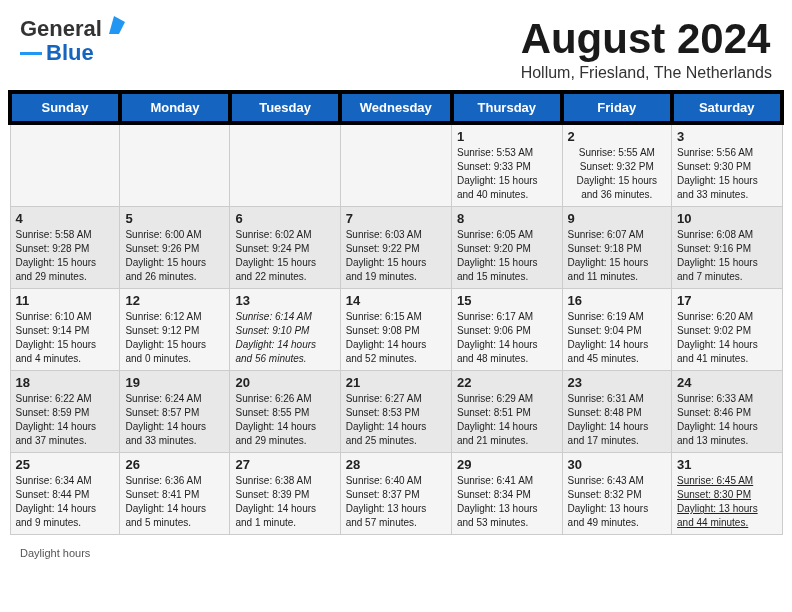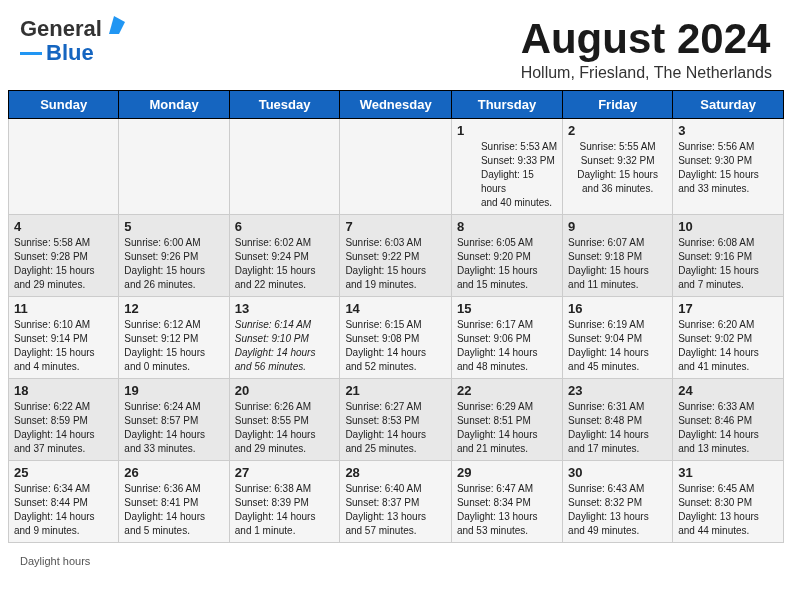--- a/index.html
+++ b/index.html
@@ -43,21 +43,21 @@
       width: 100%;
       border-collapse: collapse;
     }
     thead th {
       background-color: #1565c0;
       color: #fff;
       font-size: 13px;
       font-weight: bold;
       padding: 6px 4px;
       text-align: center;
-      border: 1px solid #000000;
+      border: 4px solid #000000;
     }
     tbody td {
       vertical-align: top;
       border: 1px solid #ccc;
       padding: 4px 5px;
       width: 113px;
       min-height: 80px;
       font-size: 10.5px;
       color: #222;
       background: #fff;
@@ -133,21 +133,21 @@
       </tr>
     </thead>
     <tbody id="calendar-body">
     <tr>
           <td class="empty-cell"></td>
           <td class="empty-cell"></td>
           <td class="empty-cell"></td>
           <td class="empty-cell"></td>
           <td>
             <span class="day-number">1</span>
-            <div class="cell-content" style="white-space: pre-line; margin-left: 24px;">Sunrise: 5:53 AM
+            <div class="cell-content" style="white-space: pre-line;">Sunrise: 5:53 AM
 Sunset: 9:33 PM
 Daylight: 15 hours
 and 40 minutes.</div>
           </td>
           <td>
             <span class="day-number">2</span>
             <div class="cell-content" style="white-space: pre-line; text-align: center;">Sunrise: 5:55 AM
 Sunset: 9:32 PM
 Daylight: 15 hours
 and 36 minutes.</div>
@@ -337,35 +337,35 @@
           </td>
           <td>
             <span class="day-number">28</span>
             <div class="cell-content" style="white-space: pre-line;">Sunrise: 6:40 AM
 Sunset: 8:37 PM
 Daylight: 13 hours
 and 57 minutes.</div>
           </td>
           <td>
             <span class="day-number">29</span>
-            <div class="cell-content" style="white-space: pre-line;">Sunrise: 6:47 AM
+            <div class="cell-content" style="white-space: pre-line;">Sunrise: 6:41 AM
 Sunset: 8:34 PM
 Daylight: 13 hours
 and 53 minutes.</div>
           </td>
           <td>
             <span class="day-number">30</span>
             <div class="cell-content" style="white-space: pre-line;">Sunrise: 6:43 AM
 Sunset: 8:32 PM
 Daylight: 13 hours
 and 49 minutes.</div>
           </td>
           <td>
             <span class="day-number">31</span>
-            <div class="cell-content" style="white-space: pre-line;">Sunrise: 6:45 AM
+            <div class="cell-content" style="white-space: pre-line; text-decoration: underline;">Sunrise: 6:45 AM
 Sunset: 8:30 PM
 Daylight: 13 hours
 and 44 minutes.</div>
           </td>
         </tr>
       </tbody>
   </table>
 </div>
 
 <div class="footer">

